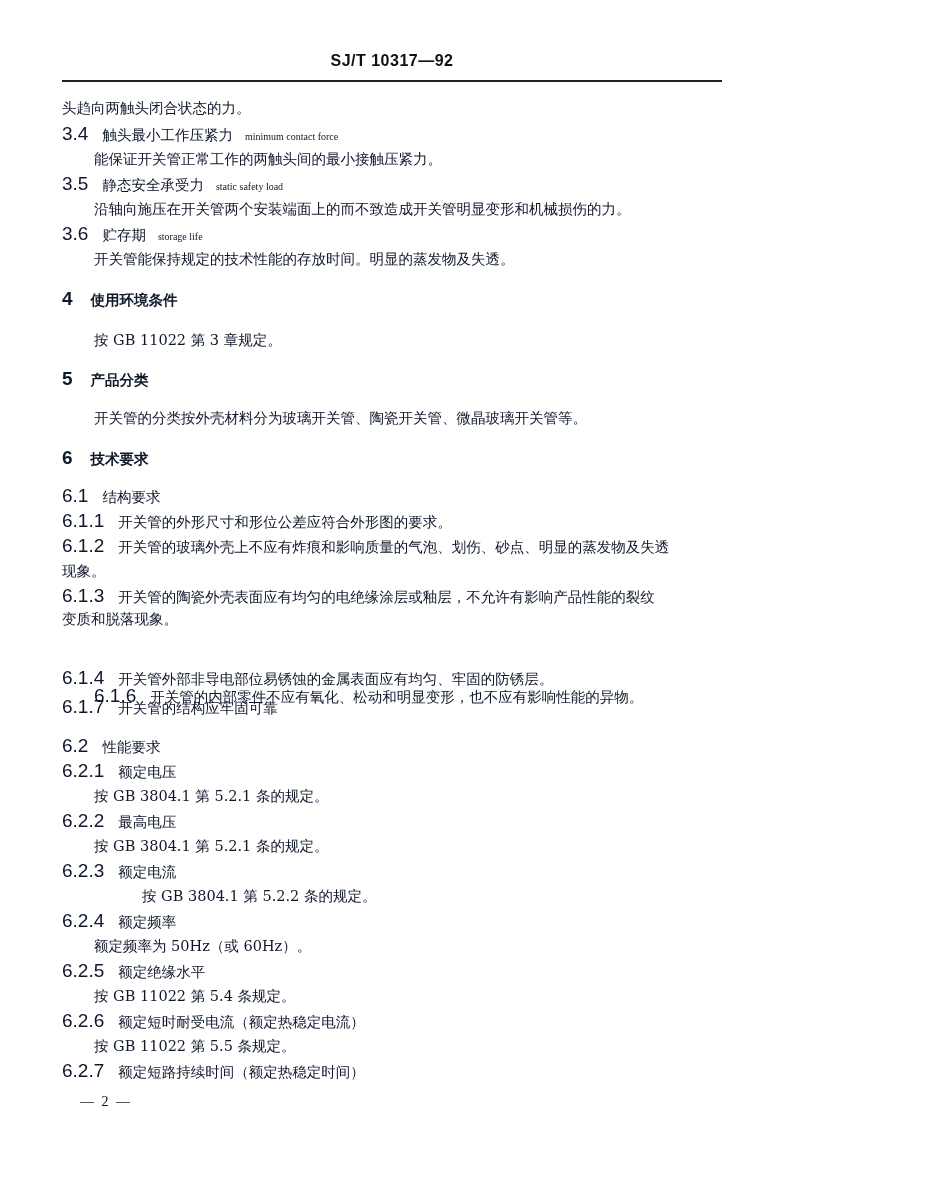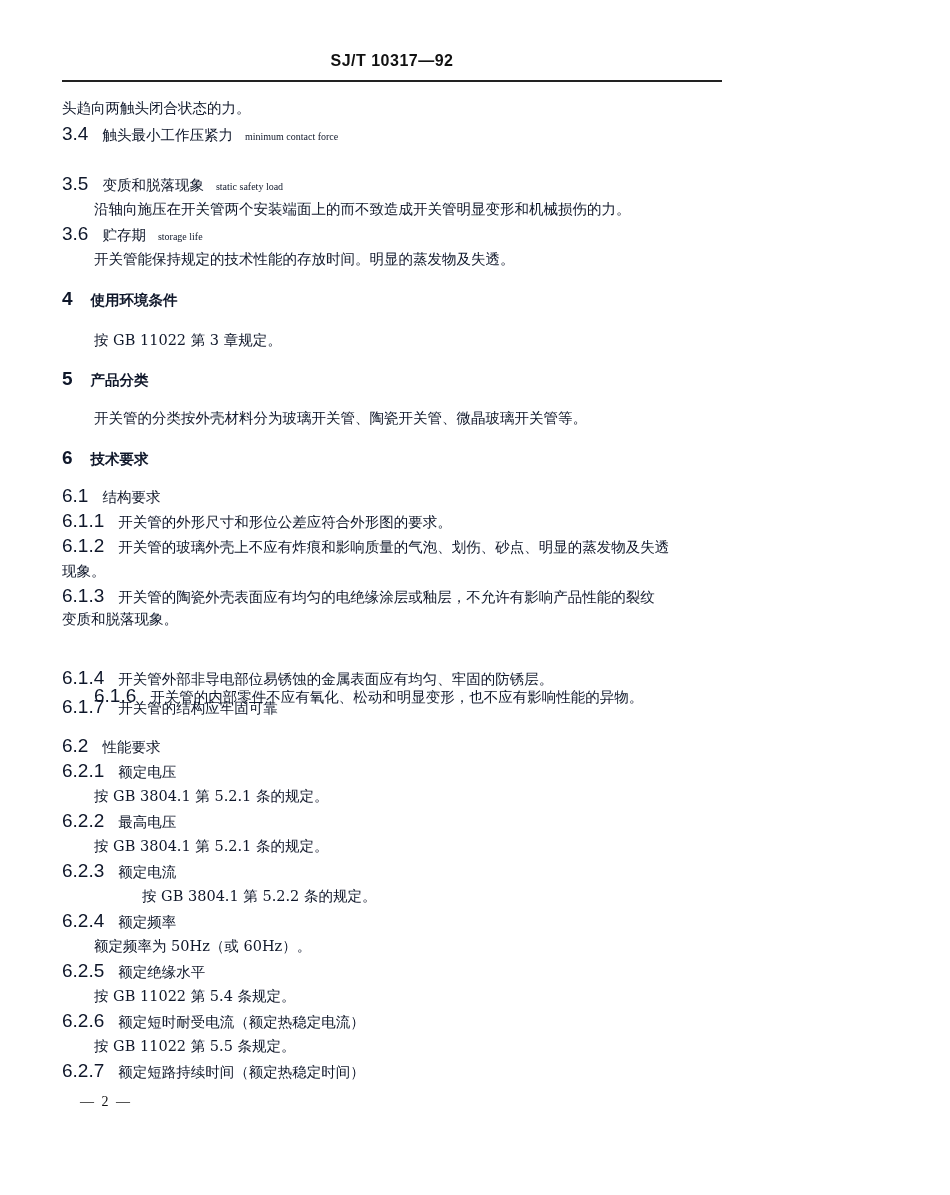--- a/index.html
+++ b/index.html
@@ -83,23 +83,24 @@
 <div class="page">
 
   <div class="header">SJ/T 10317—92</div>
   <div class="header-rule"></div>
 
   <div class="line" style="top:98px;">头趋向两触头闭合状态的力。</div>
 
   <div class="line" style="top:124px;">
     <span class="num">3.4</span><span>触头最小工作压紧力</span><span class="en">minimum contact force</span>
   </div>
+  <div class="line indent" style="top:149px;">能保证开关管正常工作的两触头间的最小接触压紧力。</div>
 
   <div class="line" style="top:174px;">
-    <span class="num">3.5</span><span>变质和脱落现象</span><span class="en">static safety load</span>
+    <span class="num">3.5</span><span>静态安全承受力</span><span class="en">static safety load</span>
   </div>
   <div class="line indent" style="top:199px;">沿轴向施压在开关管两个安装端面上的而不致造成开关管明显变形和机械损伤的力。</div>
 
   <div class="line" style="top:224px;">
     <span class="num">3.6</span><span>贮存期</span><span class="en">storage life</span>
   </div>
   <div class="line indent" style="top:249px;">开关管能保持规定的技术性能的存放时间。明显的蒸发物及失透。</div>
 
   <div class="line section" style="top:289px;">
     <span class="num">4</span><span>使用环境条件</span>

